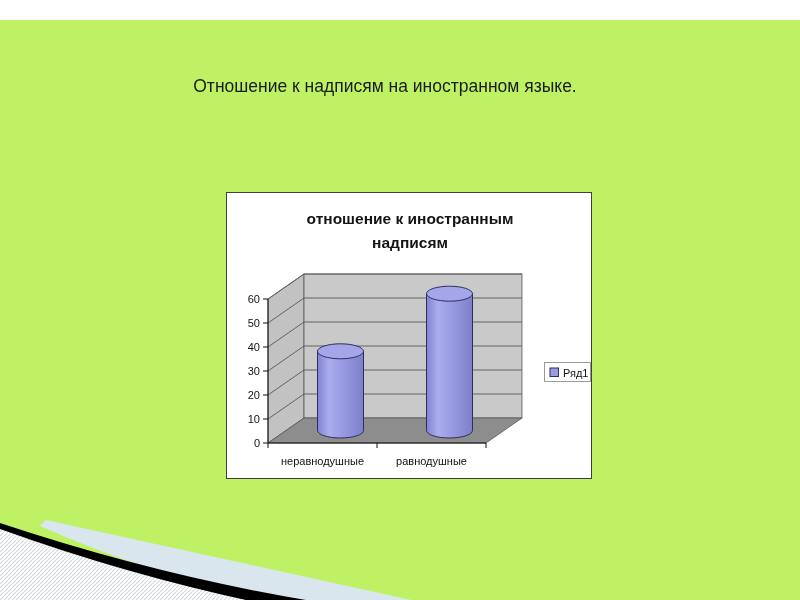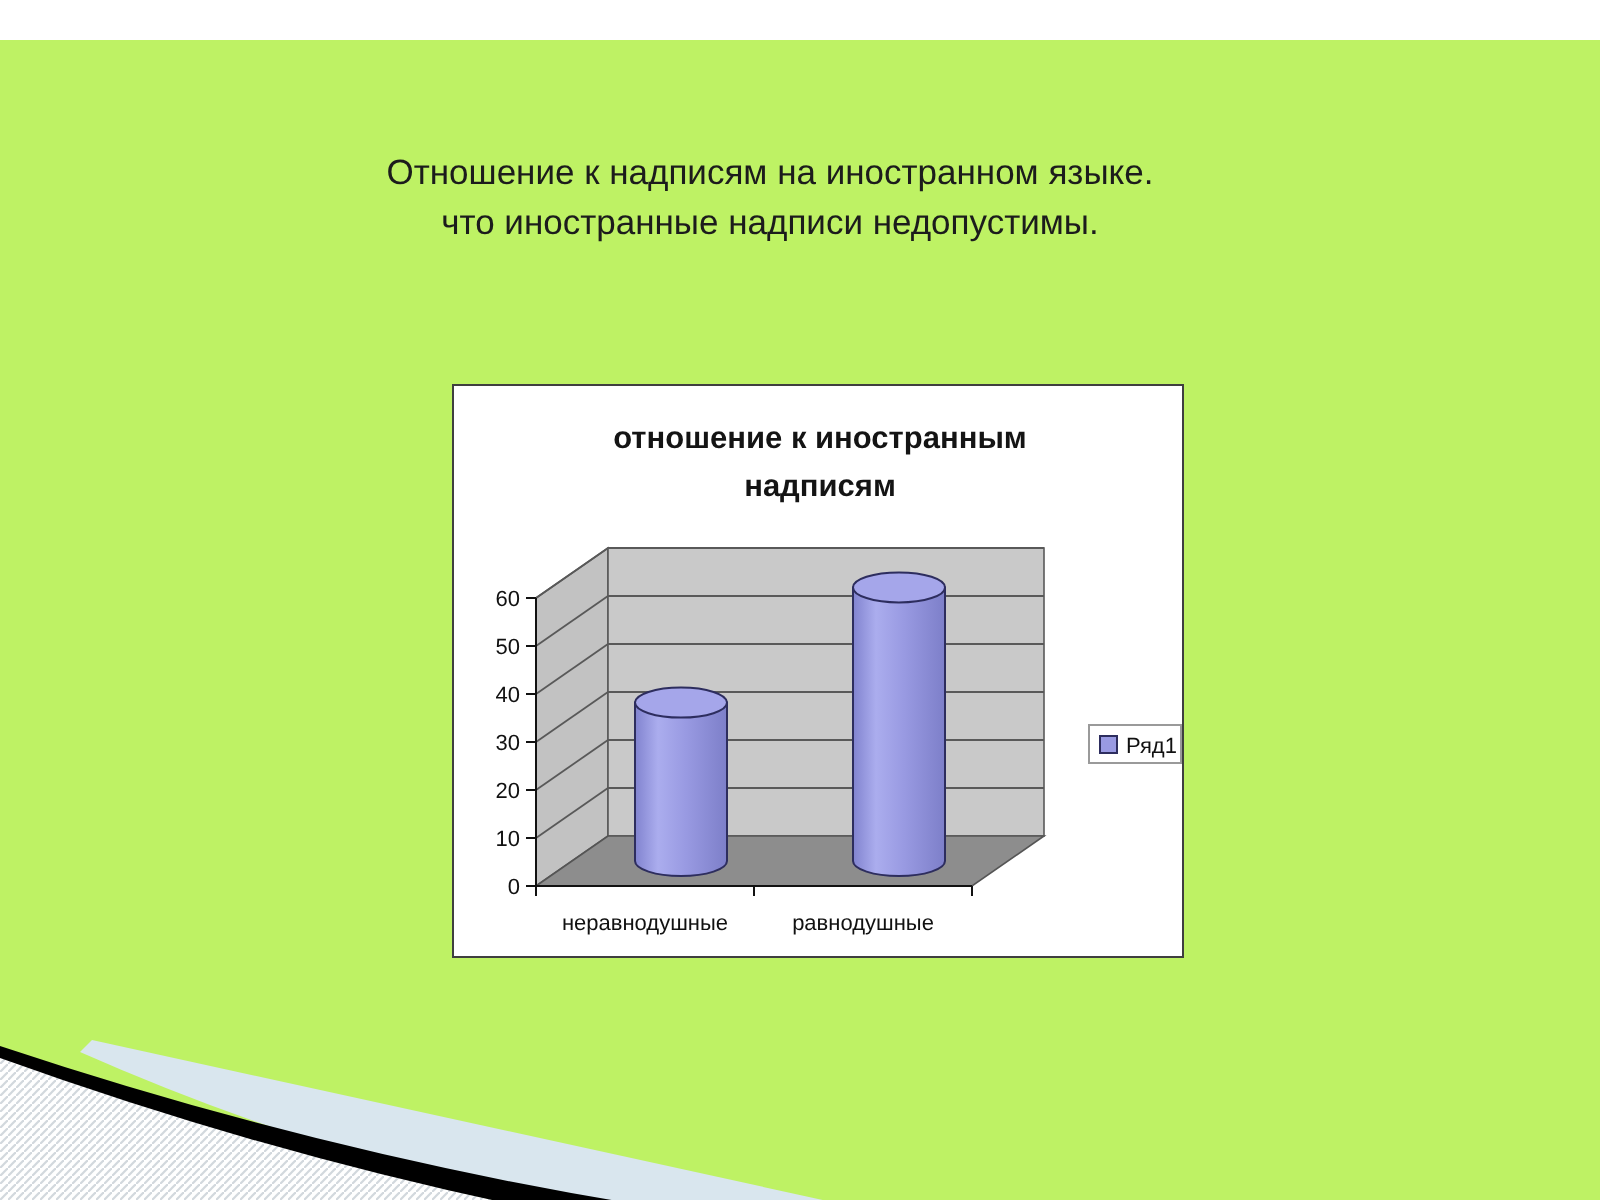--- a/index.html
+++ b/index.html
@@ -21,21 +21,20 @@
   #chart-svg text { font-family:"Liberation Sans", sans-serif; }
   .decor { position:absolute; left:0; top:0; pointer-events:none; }
 </style>
 </head>
 <body>
 
 <div class="slide">
 
   <div class="heading">
     <p>Отношение к надписям на иностранном языке.</p>
-    <p>что иностранные надписи недопустимы.</p>
   </div>
 
   <div class="chart-frame">
     <svg id="chart-svg" viewBox="0 0 364 285">
         <defs>
           <linearGradient id="cylGrad" x1="0" x2="1">
             <stop offset="0" stop-color="#8183cf"></stop>
             <stop offset="0.25" stop-color="#abadee"></stop>
             <stop offset="0.55" stop-color="#999ae2"></stop>
             <stop offset="1" stop-color="#7d7fc9"></stop>

